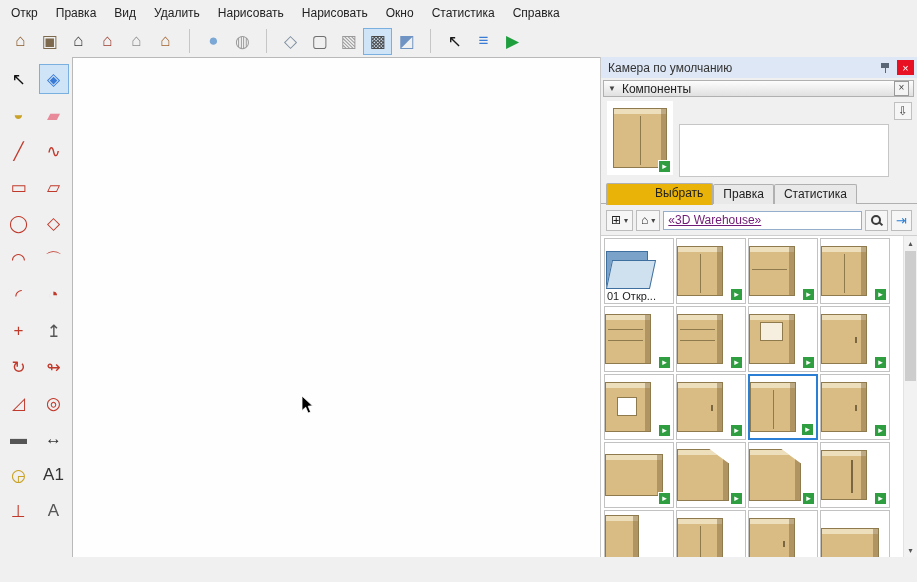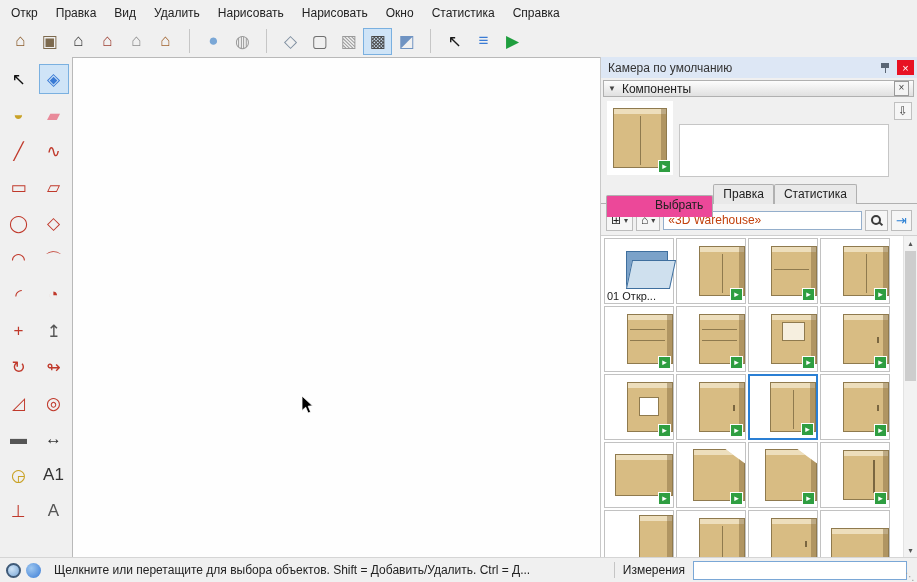--- a/index.html
+++ b/index.html
@@ -33,34 +33,34 @@
   .sx{margin-left:auto;width:13px;height:13px;border:1px solid #9a9a9a;background:#f4f4f4;font-size:10px;line-height:11px;text-align:center;cursor:pointer;color:#444;}
   
   .preview{position:absolute;left:0;top:42px;right:0;height:82px;}
   .pthumb{position:absolute;left:6px;top:2px;width:66px;height:74px;background:#fff;display:flex;align-items:center;justify-content:center;}
   .pname{position:absolute;left:78px;top:3px;right:28px;height:18px;border:1px solid #8ca8c8;background:#fff;font:12px "Liberation Sans","DejaVu Sans",sans-serif;padding:0 4px;color:#222;}
   .pdesc{position:absolute;left:78px;top:25px;right:28px;height:51px;background:#fff;border:1px solid #c6c6c6;}
   .pside{position:absolute;right:5px;top:3px;width:18px;height:18px;display:flex;align-items:center;justify-content:center;font-size:12px;color:#444;cursor:pointer;border:1px solid #c0c0c0;background:#f6f6f6;box-sizing:border-box;}
   
   .tabs{position:absolute;left:0;top:126px;right:0;height:21px;padding-left:5px;box-sizing:border-box;border-bottom:1px solid #b0b0b0;}
   .tab{display:inline-block;height:19px;line-height:19px;padding:0 9px;border:1px solid #b0b0b0;border-bottom:none;background:#e9e9e9;border-radius:2px 2px 0 0;cursor:pointer;position:relative;top:1px;}
-  .tab.active{background:#ec4899;top:12px;height:21px;z-index:2;padding-left:48px;}
+  .tab.active{background:#eab308;top:0;height:21px;z-index:2;padding-left:48px;}
   
   .navrow{position:absolute;left:0;top:150px;right:0;height:26px;display:flex;align-items:center;gap:3px;padding:0 5px;box-sizing:border-box;}
   .nbtn{height:21px;border:1px solid #bcbcbc;background:#f6f6f6;display:flex;align-items:center;justify-content:center;padding:0 4px;cursor:pointer;box-sizing:border-box;}
   .dd{font-size:8px;color:#444;margin-left:3px;}
-  .combo{flex:1;height:19px;border:1px solid #94aecb;background:#fff;font:12px "Liberation Sans","DejaVu Sans",sans-serif;color:#c2410c;padding:0 4px;box-sizing:border-box;}
+  .combo{flex:1;height:19px;border:1px solid #94aecb;background:#fff;font:12px "Liberation Sans","DejaVu Sans",sans-serif;color:#701a75;padding:0 4px;box-sizing:border-box;text-decoration:underline;}
   .mag{position:relative;width:13px;height:13px;}
   .mag::before{content:"";position:absolute;left:1px;top:1px;width:6px;height:6px;border:2px solid #3b3b3b;border-radius:50%;}
   .mag::after{content:"";position:absolute;left:9px;top:9px;width:4px;height:2px;background:#3b3b3b;transform:rotate(45deg);}
   .advicon{color:#2a7fd4;font-size:13px;}
   
   .gridwrap{position:absolute;left:0;top:178px;right:0;bottom:0;background:#fff;overflow:hidden;border-top:1px solid #cfcfcf;}
   .grid{position:absolute;left:3px;top:2px;display:grid;grid-template-columns:repeat(4,70px);grid-auto-rows:66px;gap:2px;}
-  .cell{border:1px solid #c2c2c2;background:#fff;position:relative;display:flex;align-items:center;justify-content:flex-end;cursor:pointer;box-sizing:border-box;}
+  .cell{border:1px solid #c2c2c2;background:#fff;position:relative;display:flex;align-items:center;justify-content:flex-start;cursor:pointer;box-sizing:border-box;}
   .cell.sel{border:2px solid #2a7fd4;}
   .badge{position:absolute;right:2px;bottom:2px;width:13px;height:13px;background:#2f9e41;border:1px solid #fff;display:flex;align-items:center;justify-content:center;box-sizing:border-box;}
   .badge span{color:#fff;font-size:9px;line-height:1;}
   .cab{position:relative;background:#d8bc83;border:1px solid #8f7a4e;box-shadow:inset -5px 0 0 rgba(110,88,45,.38),inset 0 5px 0 rgba(255,250,235,.55);width:46px;height:50px;box-sizing:border-box;}
   .v-tall{width:34px;height:56px;}
   .v-wide{width:58px;height:42px;}
   .v-low{width:58px;height:30px;}
   .v-corner{width:52px;height:52px;clip-path:polygon(0 0,62% 0,100% 28%,100% 100%,0 100%);}
   .v-door2::after{content:"";position:absolute;left:50%;top:7px;bottom:2px;width:1px;background:#8f7a4e;}
   .v-drawers2::after{content:"";position:absolute;left:2px;right:7px;top:46%;height:1px;background:#8f7a4e;}
@@ -328,23 +328,14 @@
           </div>
         </div>
       <div class="vscroll">
         <div class="sarr up">▴</div>
         <div class="sthumb"></div>
         <div class="sarr down">▾</div>
       </div>
     </div>
   </div>
 
-  <div class="statusbar">
-    <span class="scircle globe"></span>
-    <span class="scircle info"></span>
-    <span class="hint">Щелкните или перетащите для выбора объектов. Shift = Добавить/Удалить. Ctrl = Д...</span>
-    <span class="sdiv"></span>
-    <span class="mlabel">Измерения</span>
-    <input class="minput" type="text" value="" style="">
-    <span class="grip">⋱</span>
-  </div>
 
 </div>
 
 </body></html>

